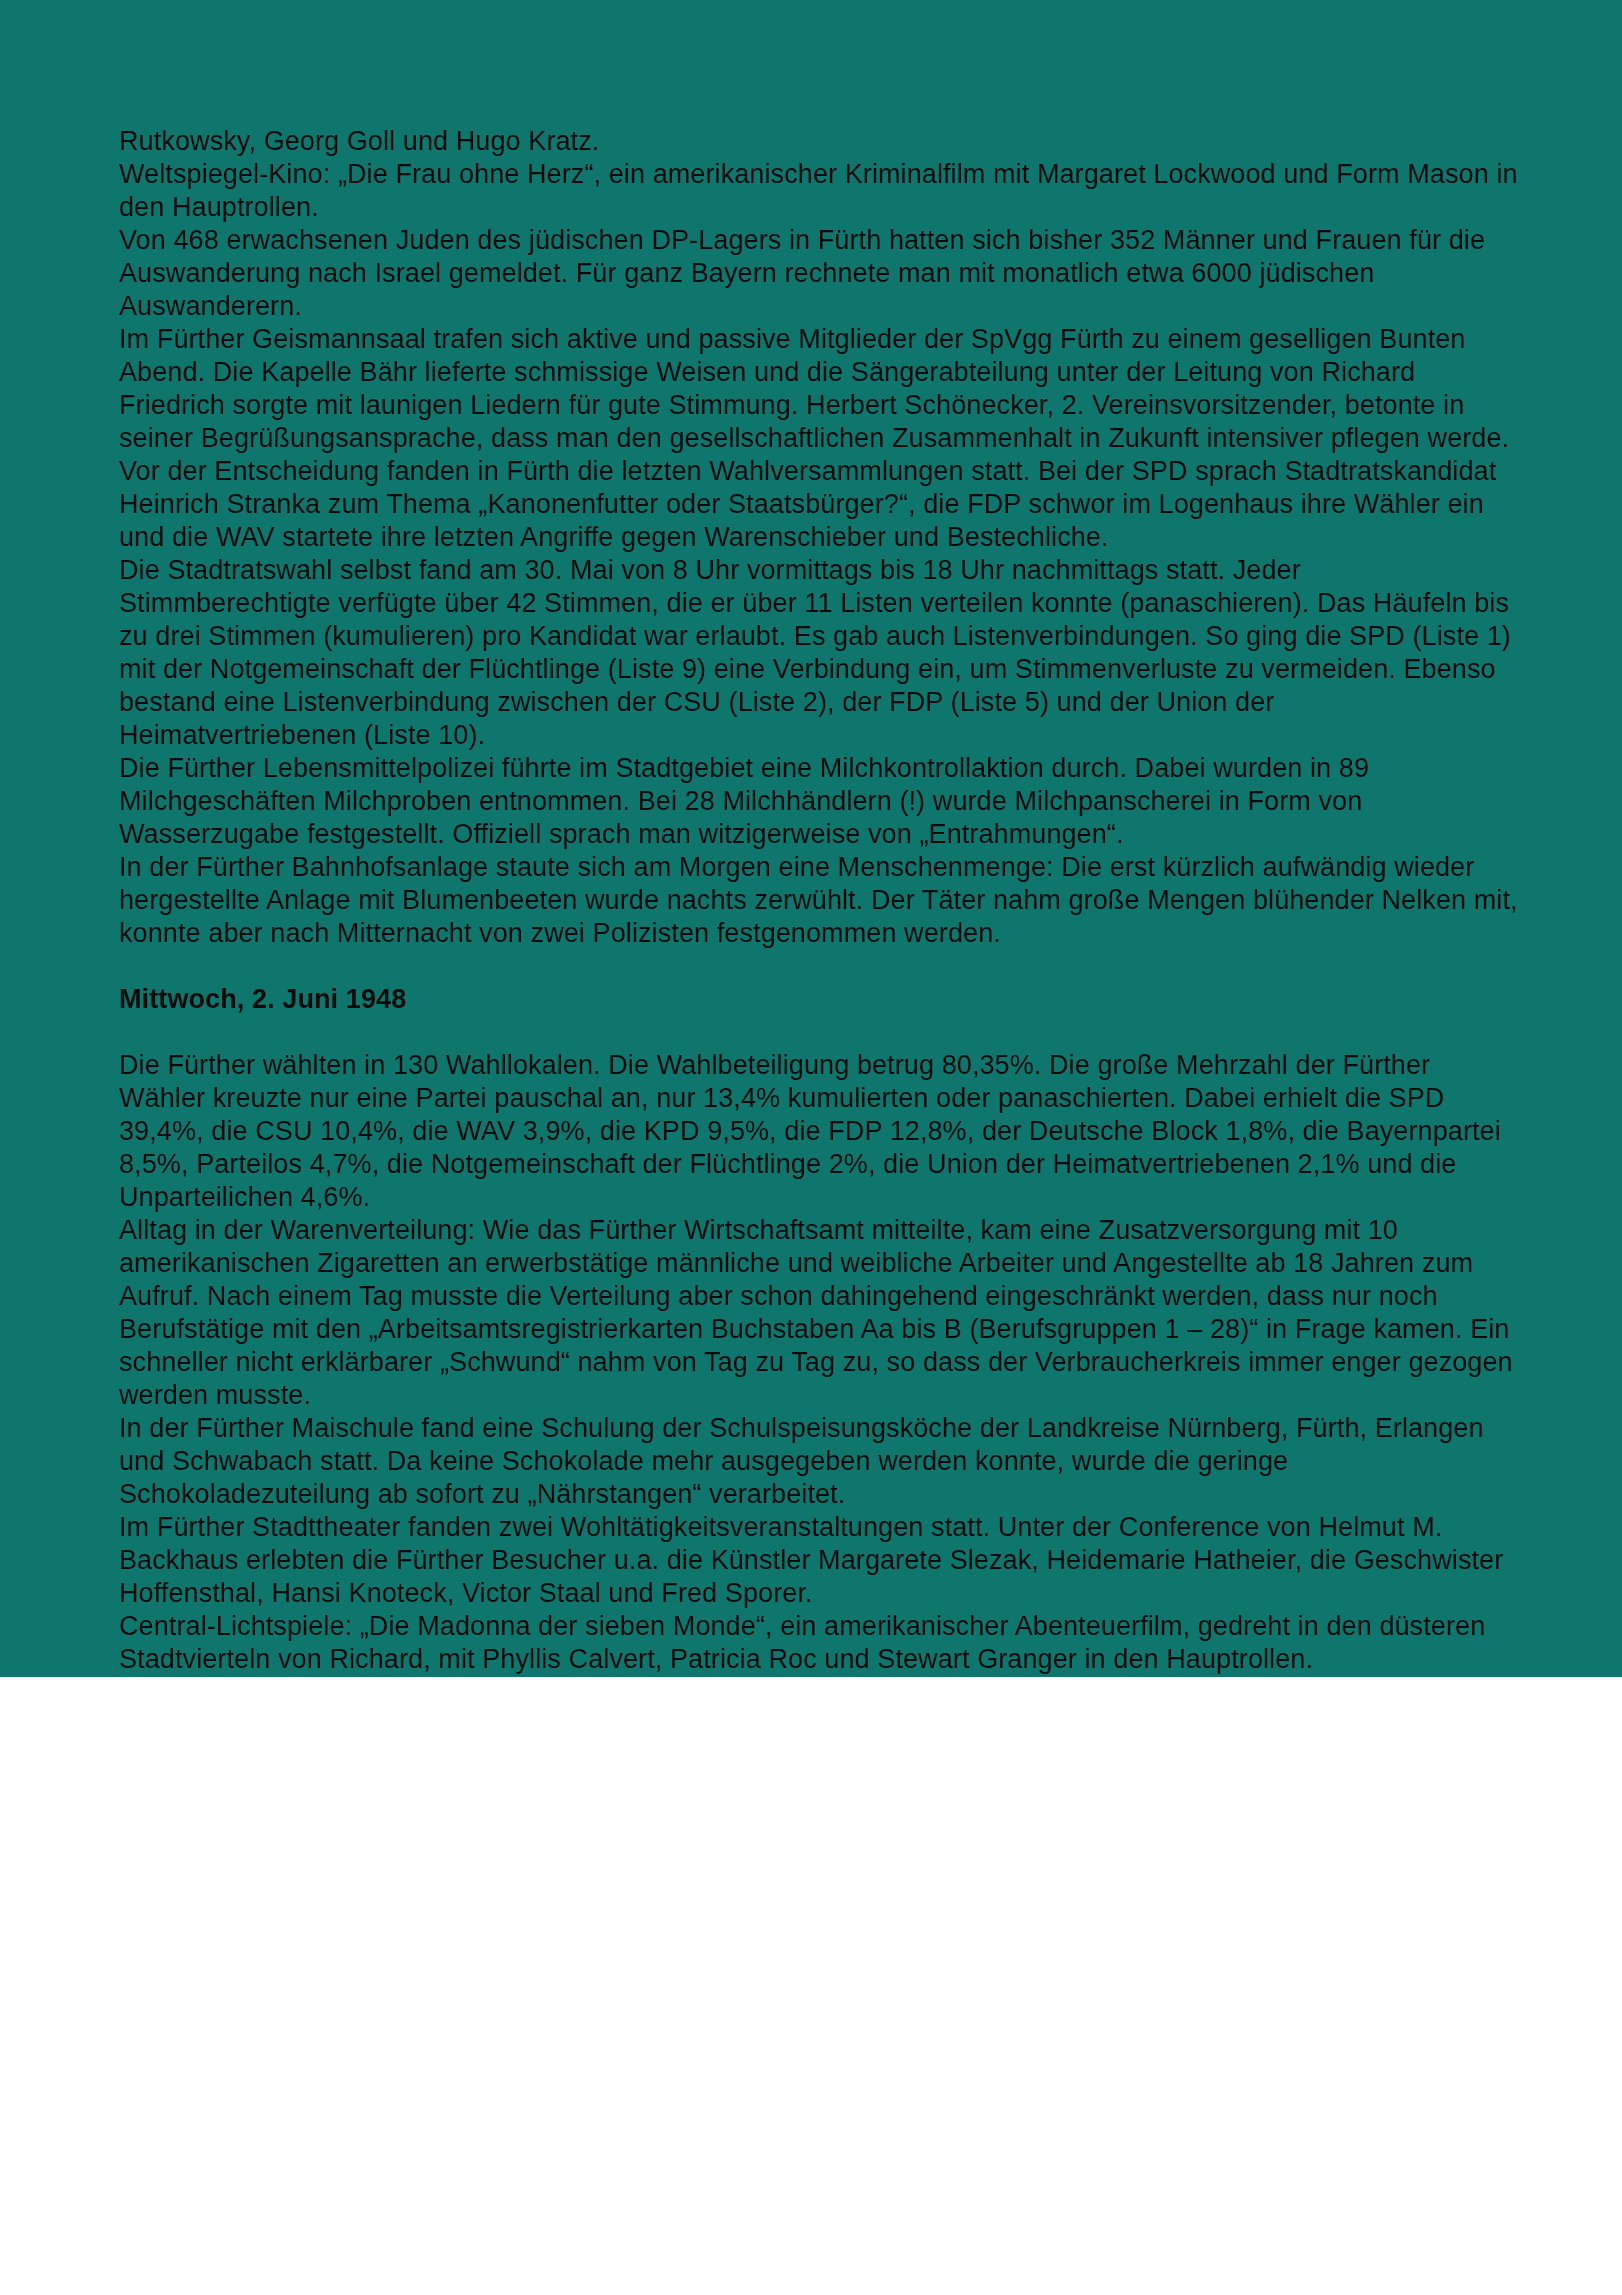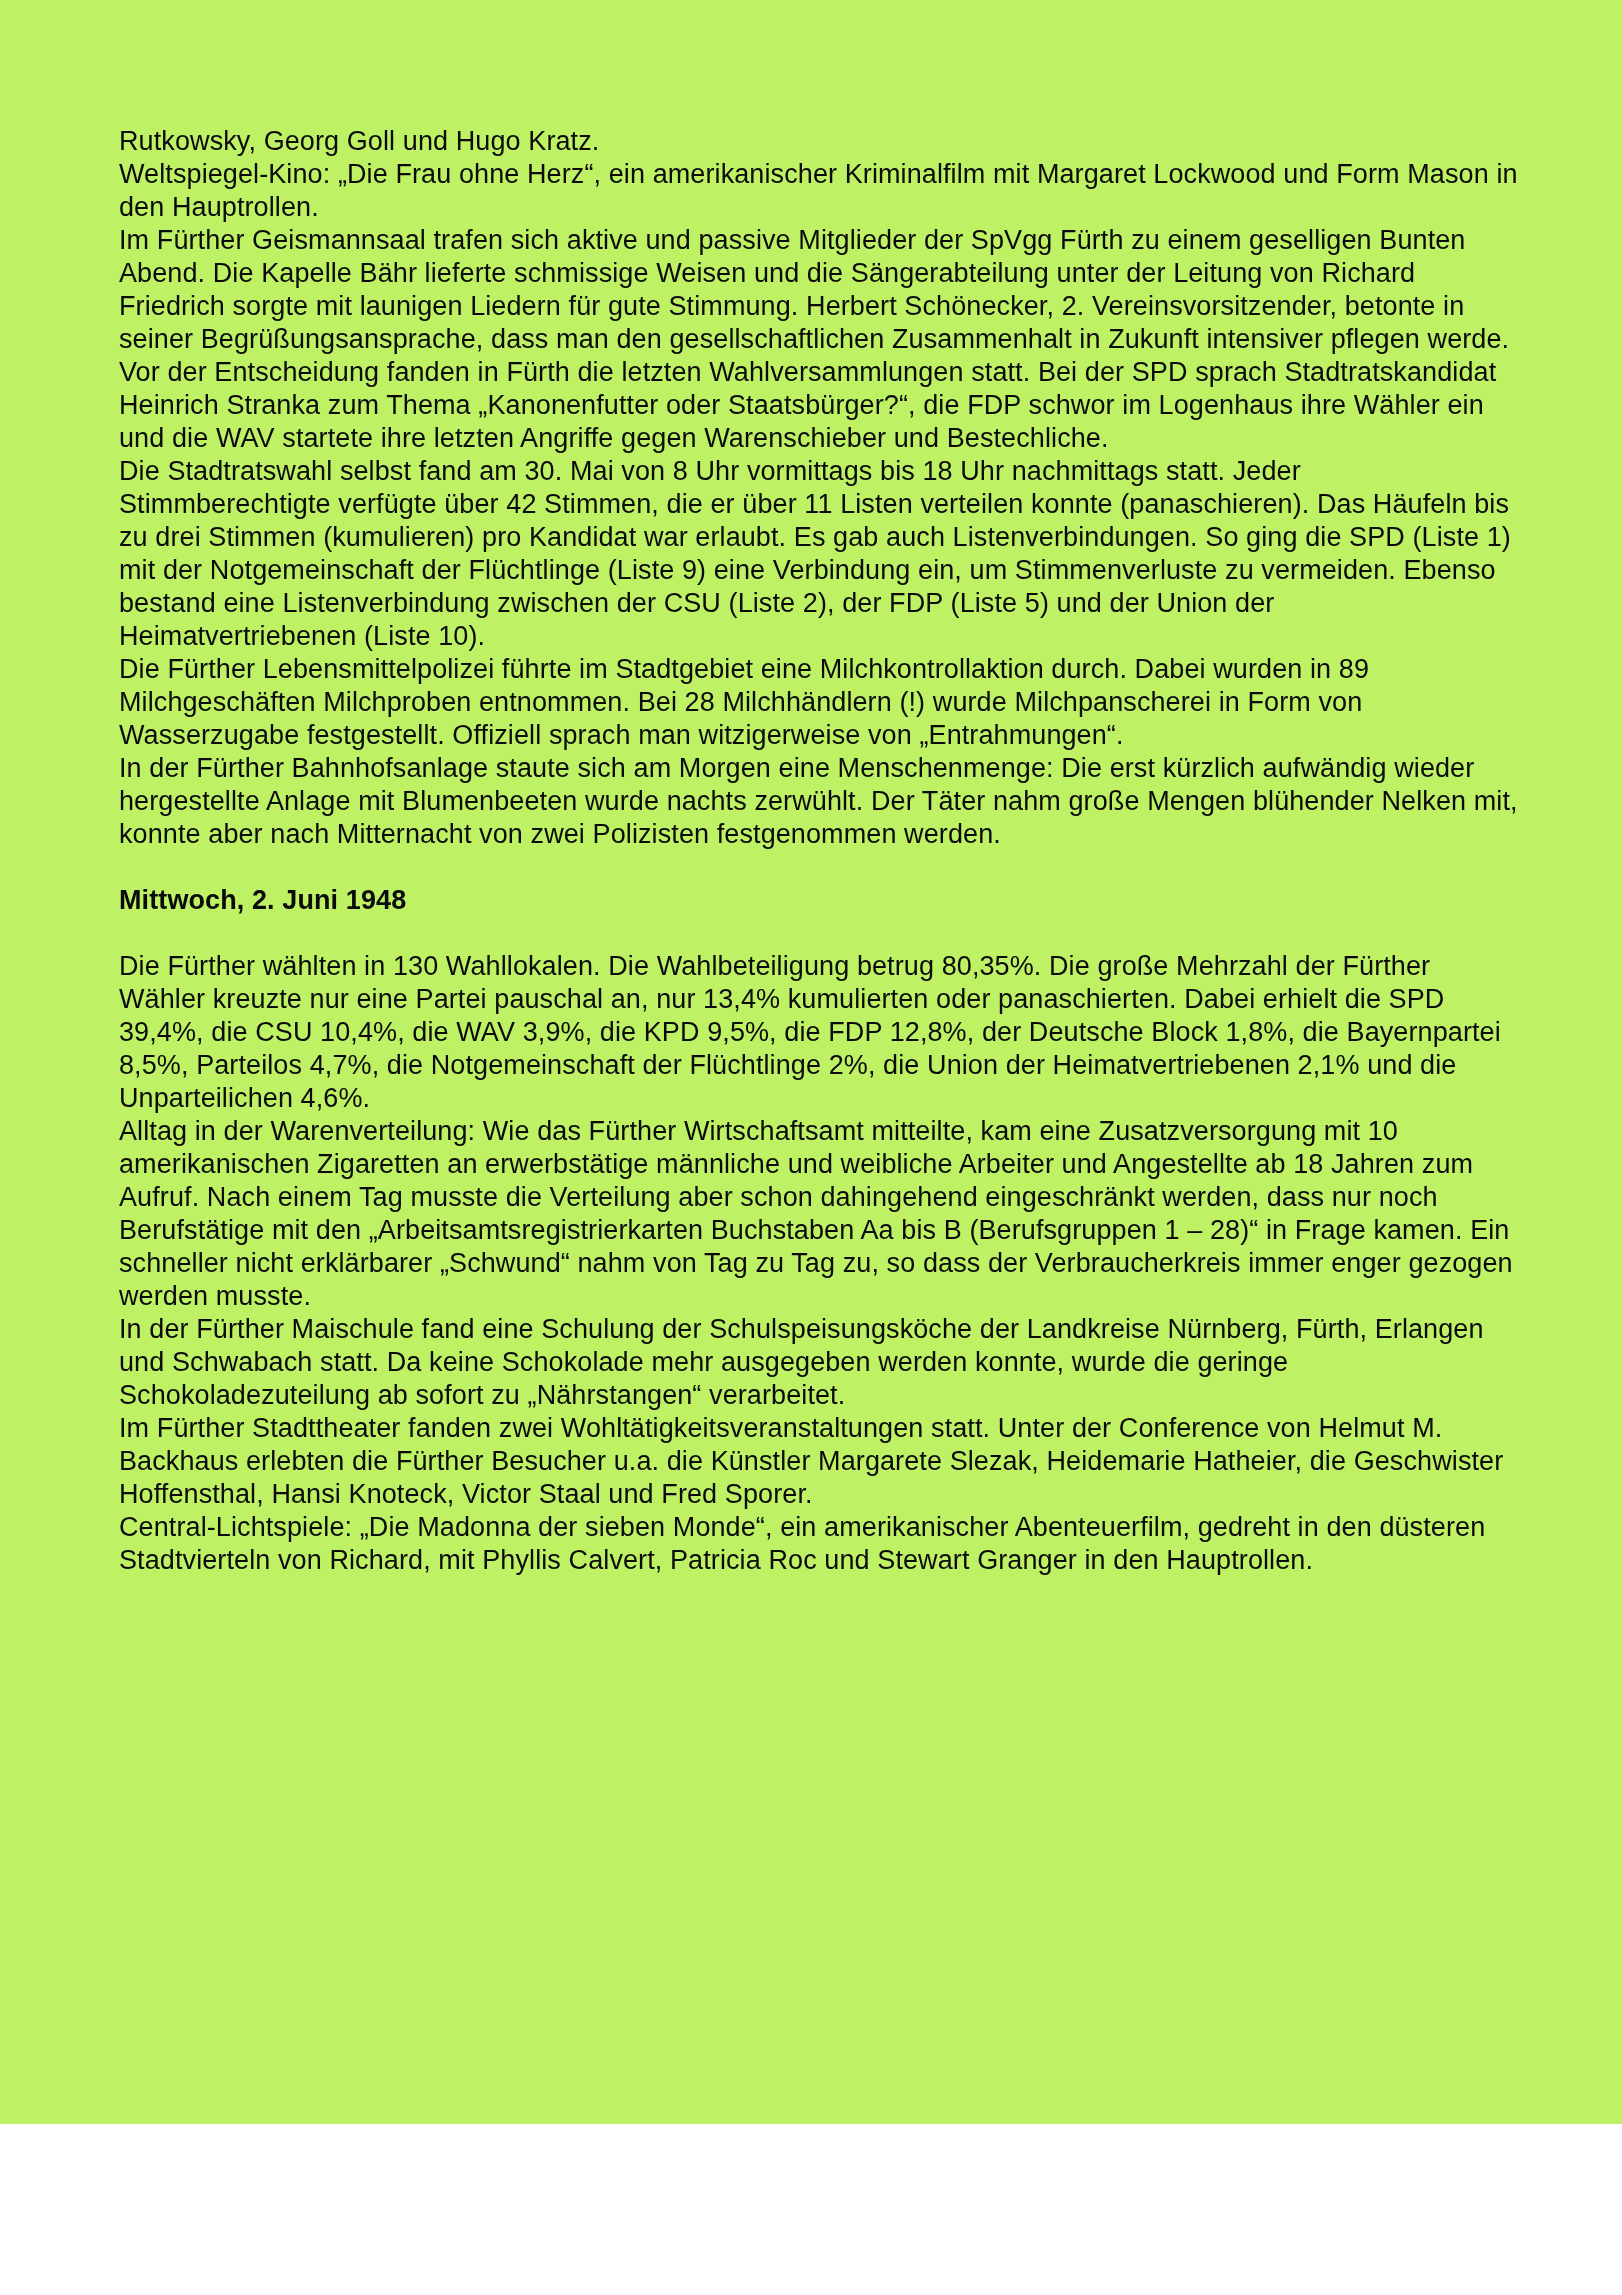--- a/index.html
+++ b/index.html
@@ -11,22 +11,22 @@
   body {
     width: 1623px;
     height: 2295px;
     font-family: "Liberation Sans", "DejaVu Sans", sans-serif;
     color: #0b0b0b;
     -webkit-font-smoothing: antialiased;
   }
   .page {
     position: relative;
     width: 1623px;
-    height: 2124px;
-    background: #bef264;
+    height: 1677px;
+    background: #0f766e;
     overflow: hidden;
   }
   .body-text {
     position: absolute;
     left: 119px;
     top: 125px;
     width: 1399px;
     font-size: 27px;
     line-height: 33px;
     text-align: left;
@@ -53,20 +53,21 @@
     line-height: 33px;
   }
 </style>
 </head>
 <body>
 
 <div class="page">
   <div class="body-text">
     <p>Rutkowsky, Georg Goll und Hugo Kratz.</p>
     <p>Weltspiegel-Kino: „Die Frau ohne Herz“, ein amerikanischer Kriminalfilm mit Margaret Lockwood und Form Mason in den Hauptrollen.</p>
+    <p>Von 468 erwachsenen Juden des jüdischen DP-Lagers in Fürth hatten sich bisher 352 Männer und Frauen für die Auswanderung nach Israel gemeldet. Für ganz Bayern rechnete man mit monatlich etwa 6000 jüdischen Auswanderern.</p>
     <p>Im Fürther Geismannsaal trafen sich aktive und passive Mitglieder der SpVgg Fürth zu einem geselligen Bunten Abend. Die Kapelle Bähr lieferte schmissige Weisen und die Sängerabteilung unter der Leitung von Richard Friedrich sorgte mit launigen Liedern für gute Stimmung. Herbert Schönecker, 2. Vereinsvorsitzender, betonte in seiner Begrüßungsansprache, dass man den gesellschaftlichen Zusammenhalt in Zukunft intensiver pflegen werde.</p>
     <p>Vor der Entscheidung fanden in Fürth die letzten Wahlversammlungen statt. Bei der SPD sprach Stadtratskandidat Heinrich Stranka zum Thema „Kanonenfutter oder Staatsbürger?“, die FDP schwor im Logenhaus ihre Wähler ein und die WAV startete ihre letzten Angriffe gegen Warenschieber und Bestechliche.</p>
     <p>Die Stadtratswahl selbst fand am 30. Mai von 8 Uhr vormittags bis 18 Uhr nachmittags statt. Jeder Stimmberechtigte verfügte über 42 Stimmen, die er über 11 Listen verteilen konnte (panaschieren). Das Häufeln bis zu drei Stimmen (kumulieren) pro Kandidat war erlaubt. Es gab auch Listenverbindungen. So ging die SPD (Liste 1) mit der Notgemeinschaft der Flüchtlinge (Liste 9) eine Verbindung ein, um Stimmenverluste zu vermeiden. Ebenso bestand eine Listenverbindung zwischen der CSU (Liste 2), der FDP (Liste 5) und der Union der Heimatvertriebenen (Liste 10).</p>
     <p>Die Fürther Lebensmittelpolizei führte im Stadtgebiet eine Milchkontrollaktion durch. Dabei wurden in 89 Milchgeschäften Milchproben entnommen. Bei 28 Milchhändlern (!) wurde Milchpanscherei in Form von Wasserzugabe festgestellt. Offiziell sprach man witzigerweise von „Entrahmungen“.</p>
     <p>In der Fürther Bahnhofsanlage staute sich am Morgen eine Menschenmenge: Die erst kürzlich aufwändig wieder hergestellte Anlage mit Blumenbeeten wurde nachts zerwühlt. Der Täter nahm große Mengen blühender Nelken mit, konnte aber nach Mitternacht von zwei Polizisten festgenommen werden.</p>
     <h2>Mittwoch, 2. Juni 1948</h2>
     <p>Die Fürther wählten in 130 Wahllokalen. Die Wahlbeteiligung betrug 80,35%. Die große Mehrzahl der Fürther Wähler kreuzte nur eine Partei pauschal an, nur 13,4% kumulierten oder panaschierten. Dabei erhielt die SPD 39,4%, die CSU 10,4%, die WAV 3,9%, die KPD 9,5%, die FDP 12,8%, der Deutsche Block 1,8%, die Bayernpartei 8,5%, Parteilos 4,7%, die Notgemeinschaft der Flüchtlinge 2%, die Union der Heimatvertriebenen 2,1% und die Unparteilichen 4,6%.</p>
     <p>Alltag in der Warenverteilung: Wie das Fürther Wirtschaftsamt mitteilte, kam eine Zusatzversorgung mit 10 amerikanischen Zigaretten an erwerbstätige männliche und weibliche Arbeiter und Angestellte ab 18 Jahren zum Aufruf. Nach einem Tag musste die Verteilung aber schon dahingehend eingeschränkt werden, dass nur noch Berufstätige mit den „Arbeitsamtsregistrierkarten Buchstaben Aa bis B (Berufsgruppen 1 – 28)“ in Frage kamen. Ein schneller nicht erklärbarer „Schwund“ nahm von Tag zu Tag zu, so dass der Verbraucherkreis immer enger gezogen werden musste.</p>
     <p>In der Fürther Maischule fand eine Schulung der Schulspeisungsköche der Landkreise Nürnberg, Fürth, Erlangen und Schwabach statt. Da keine Schokolade mehr ausgegeben werden konnte, wurde die geringe Schokoladezuteilung ab sofort zu „Nährstangen“ verarbeitet.</p>
     <p>Im Fürther Stadttheater fanden zwei Wohltätigkeitsveranstaltungen statt. Unter der Conference von Helmut M. Backhaus erlebten die Fürther Besucher u.a. die Künstler Margarete Slezak, Heidemarie Hatheier, die Geschwister Hoffensthal, Hansi Knoteck, Victor Staal und Fred Sporer.</p>

